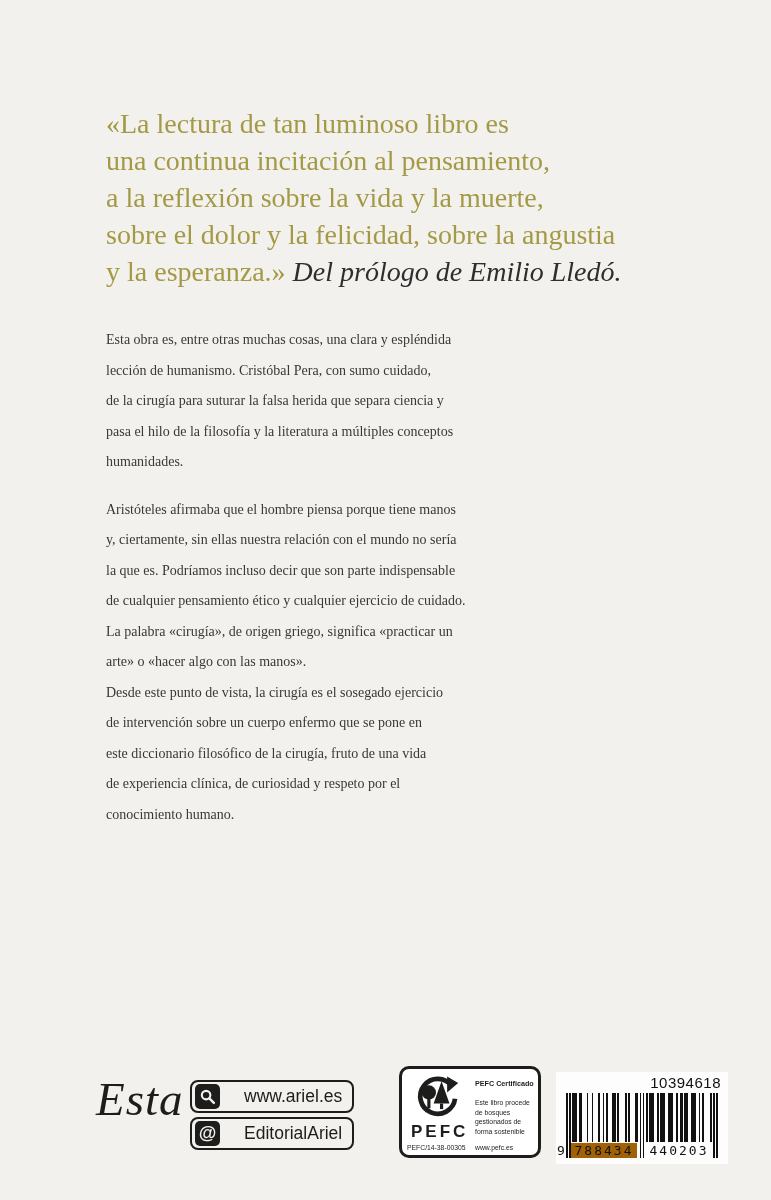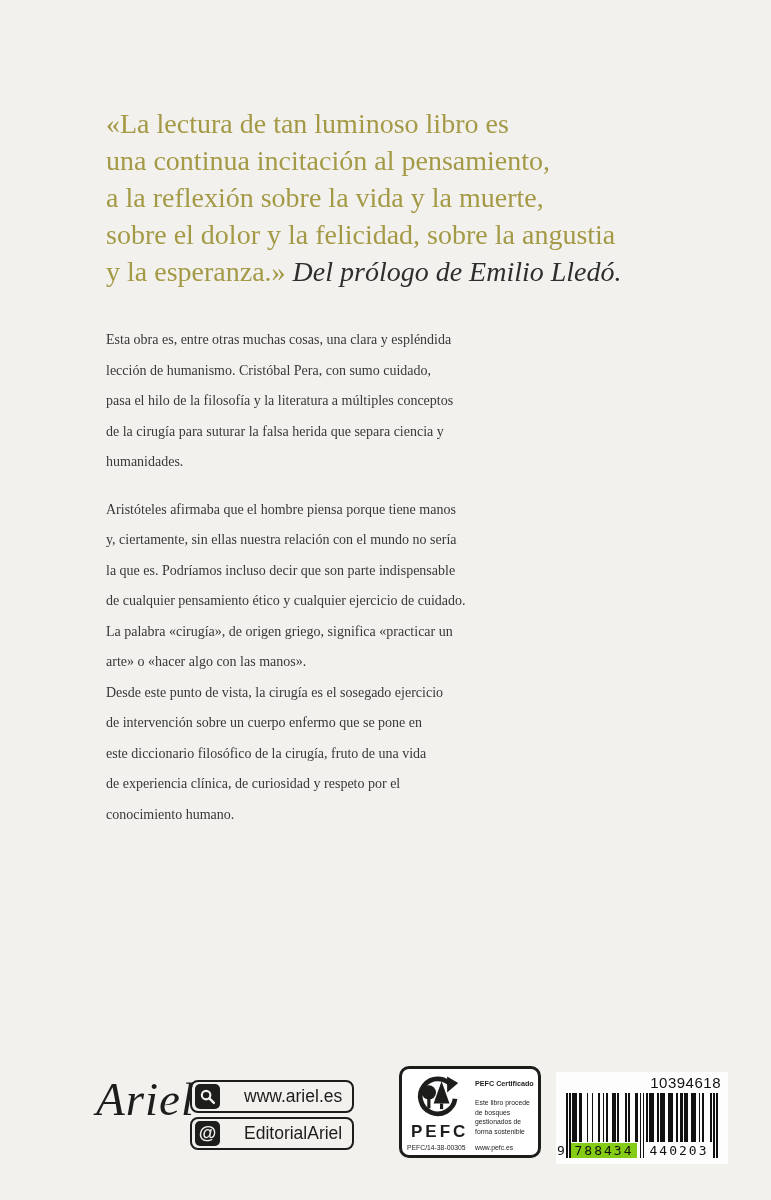--- a/index.html
+++ b/index.html
@@ -86,60 +86,60 @@
   }
   .barcode .bcnum{
     position:absolute;top:2px;right:7px;font-size:15px;letter-spacing:.5px;
   }
   .barcode svg{position:absolute;left:10px;top:21px;}
   .bcdigits{
     position:absolute;top:71px;left:0;width:172px;height:16px;
     font-family:"DejaVu Sans Mono", monospace;font-size:13px;line-height:15px;
   }
   .bcdigits .lead{position:absolute;left:0px;top:0;background:#fdfdfd;padding:0 1px;}
-  .bcdigits .grpL{position:absolute;left:15px;top:0;width:66px;text-align:center;background:#84cc16;letter-spacing:2px;}
+  .bcdigits .grpL{position:absolute;left:15px;top:0;width:66px;text-align:center;background:#a16207;letter-spacing:2px;}
   .bcdigits .grpR{position:absolute;left:90px;top:0;width:66px;text-align:center;background:#fdfdfd;letter-spacing:2px;}
 </style>
 </head>
 <body>
 
 <div class="canvas">
 
   <div class="quote">
     <div class="qline">«La lectura de tan luminoso libro es</div>
     <div class="qline">una continua incitación al pensamiento,</div>
     <div class="qline">a la reflexión sobre la vida y la muerte,</div>
     <div class="qline">sobre el dolor y la felicidad, sobre la angustia</div>
     <div class="qline"><span>y la esperanza.»</span> <span class="attr">Del prólogo de Emilio Lledó.</span></div>
   </div>
 
   <div class="bodytext">
     <div class="para">
       <div class="bline">Esta obra es, entre otras muchas cosas, una clara y espléndida</div>
       <div class="bline">lección de humanismo. Cristóbal Pera, con sumo cuidado,</div>
+      <div class="bline">de la cirugía para suturar la falsa herida que separa ciencia y</div>
       <div class="bline">pasa el hilo de la filosofía y la literatura a múltiples conceptos</div>
-      <div class="bline">de la cirugía para suturar la falsa herida que separa ciencia y</div>
       <div class="bline">humanidades.</div>
     </div>
     <div class="para">
       <div class="bline">Aristóteles afirmaba que el hombre piensa porque tiene manos</div>
       <div class="bline">y, ciertamente, sin ellas nuestra relación con el mundo no sería</div>
       <div class="bline">la que es. Podríamos incluso decir que son parte indispensable</div>
       <div class="bline">de cualquier pensamiento ético y cualquier ejercicio de cuidado.</div>
       <div class="bline">La palabra «cirugía», de origen griego, significa «practicar un</div>
       <div class="bline">arte» o «hacer algo con las manos».</div>
       <div class="bline">Desde este punto de vista, la cirugía es el sosegado ejercicio</div>
       <div class="bline">de intervención sobre un cuerpo enfermo que se pone en</div>
       <div class="bline">este diccionario filosófico de la cirugía, fruto de una vida</div>
       <div class="bline">de experiencia clínica, de curiosidad y respeto por el</div>
       <div class="bline">conocimiento humano.</div>
     </div>
   </div>
 
-  <div class="logo-ariel">Ariel</div>
+  <div class="logo-ariel">Esta</div>
 
   <div class="pills">
     <div class="pill">
       <span class="iconbox">
         <svg width="17" height="17" viewBox="0 0 24 24" aria-hidden="true">
           <circle cx="10" cy="10" r="6" fill="none" stroke="#f2f1ee" stroke-width="3"></circle>
           <line x1="14.6" y1="14.6" x2="21" y2="21" stroke="#f2f1ee" stroke-width="3.4" stroke-linecap="round"></line>
         </svg>
       </span>
       <span class="plabel">www.ariel.es</span>

